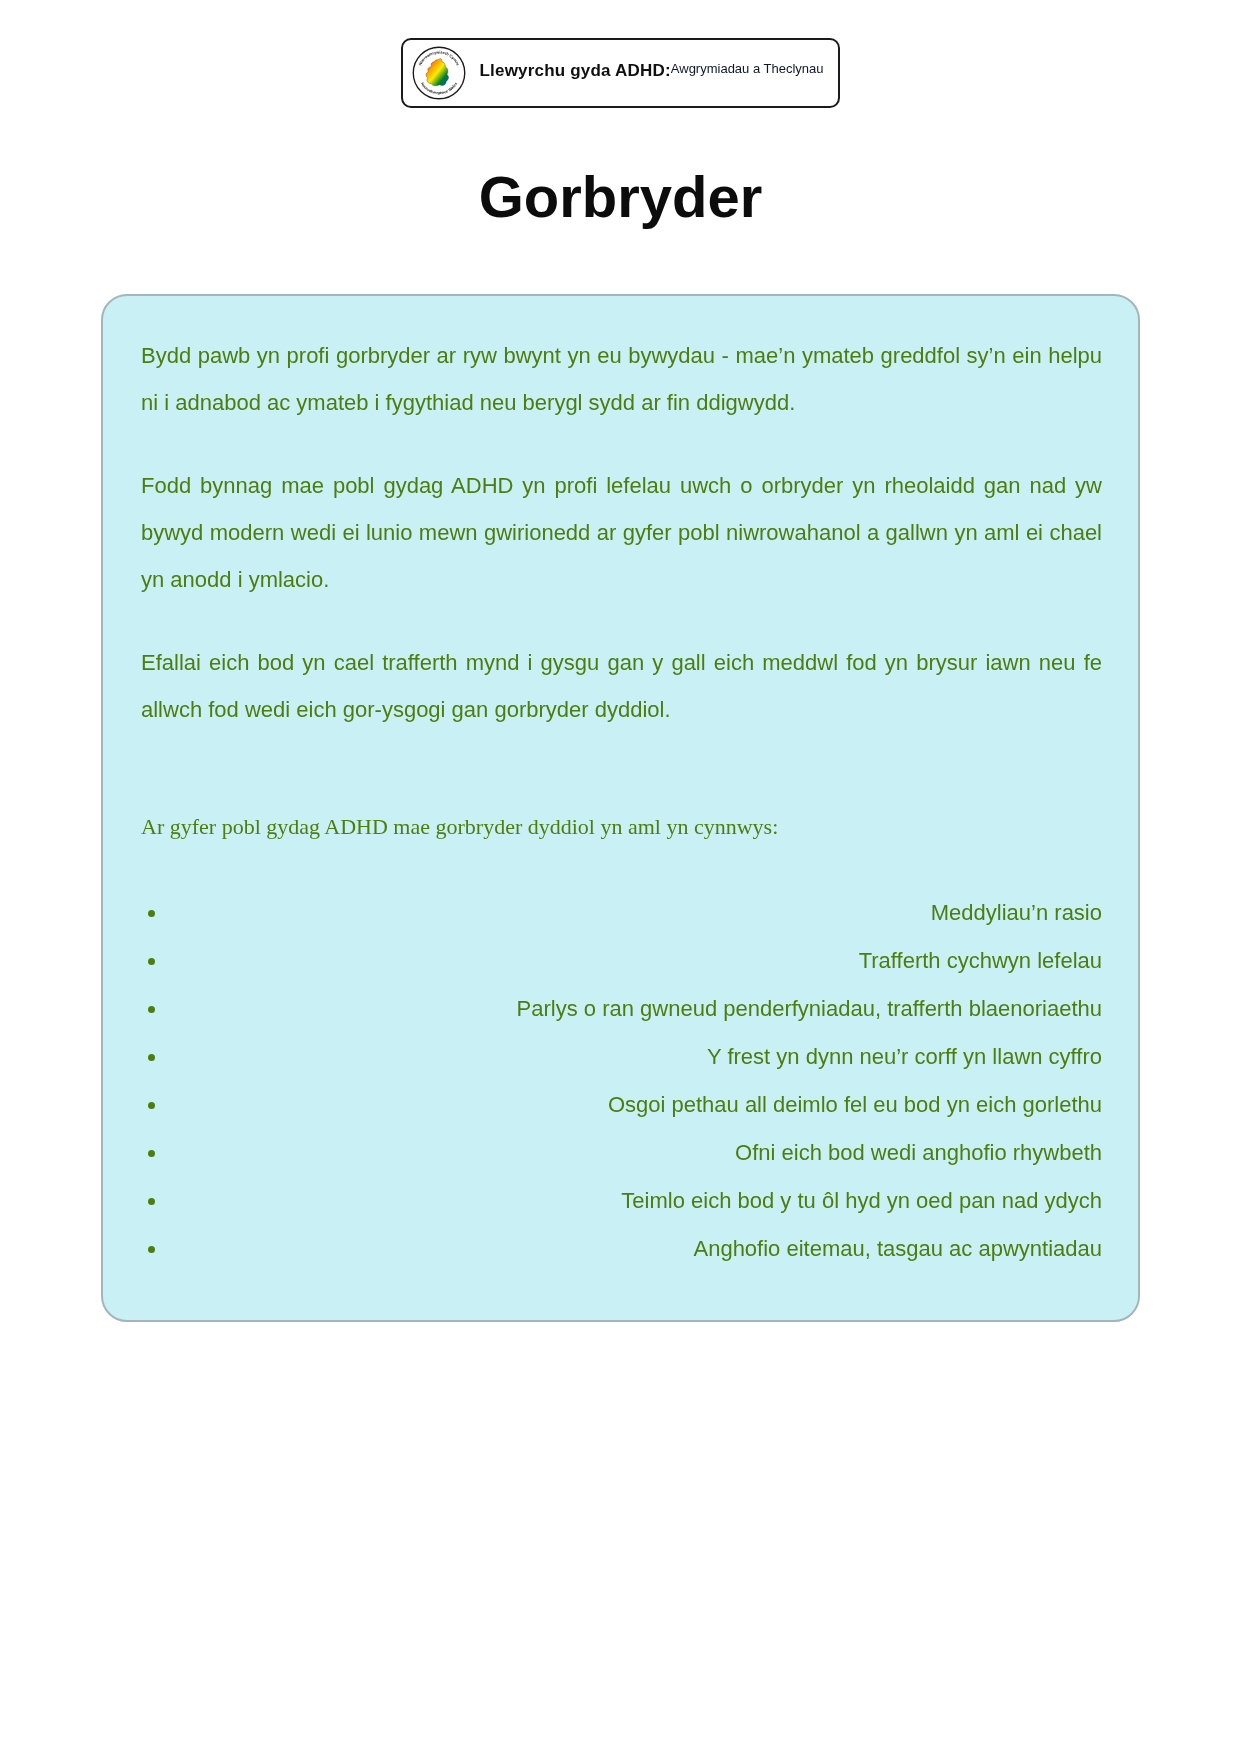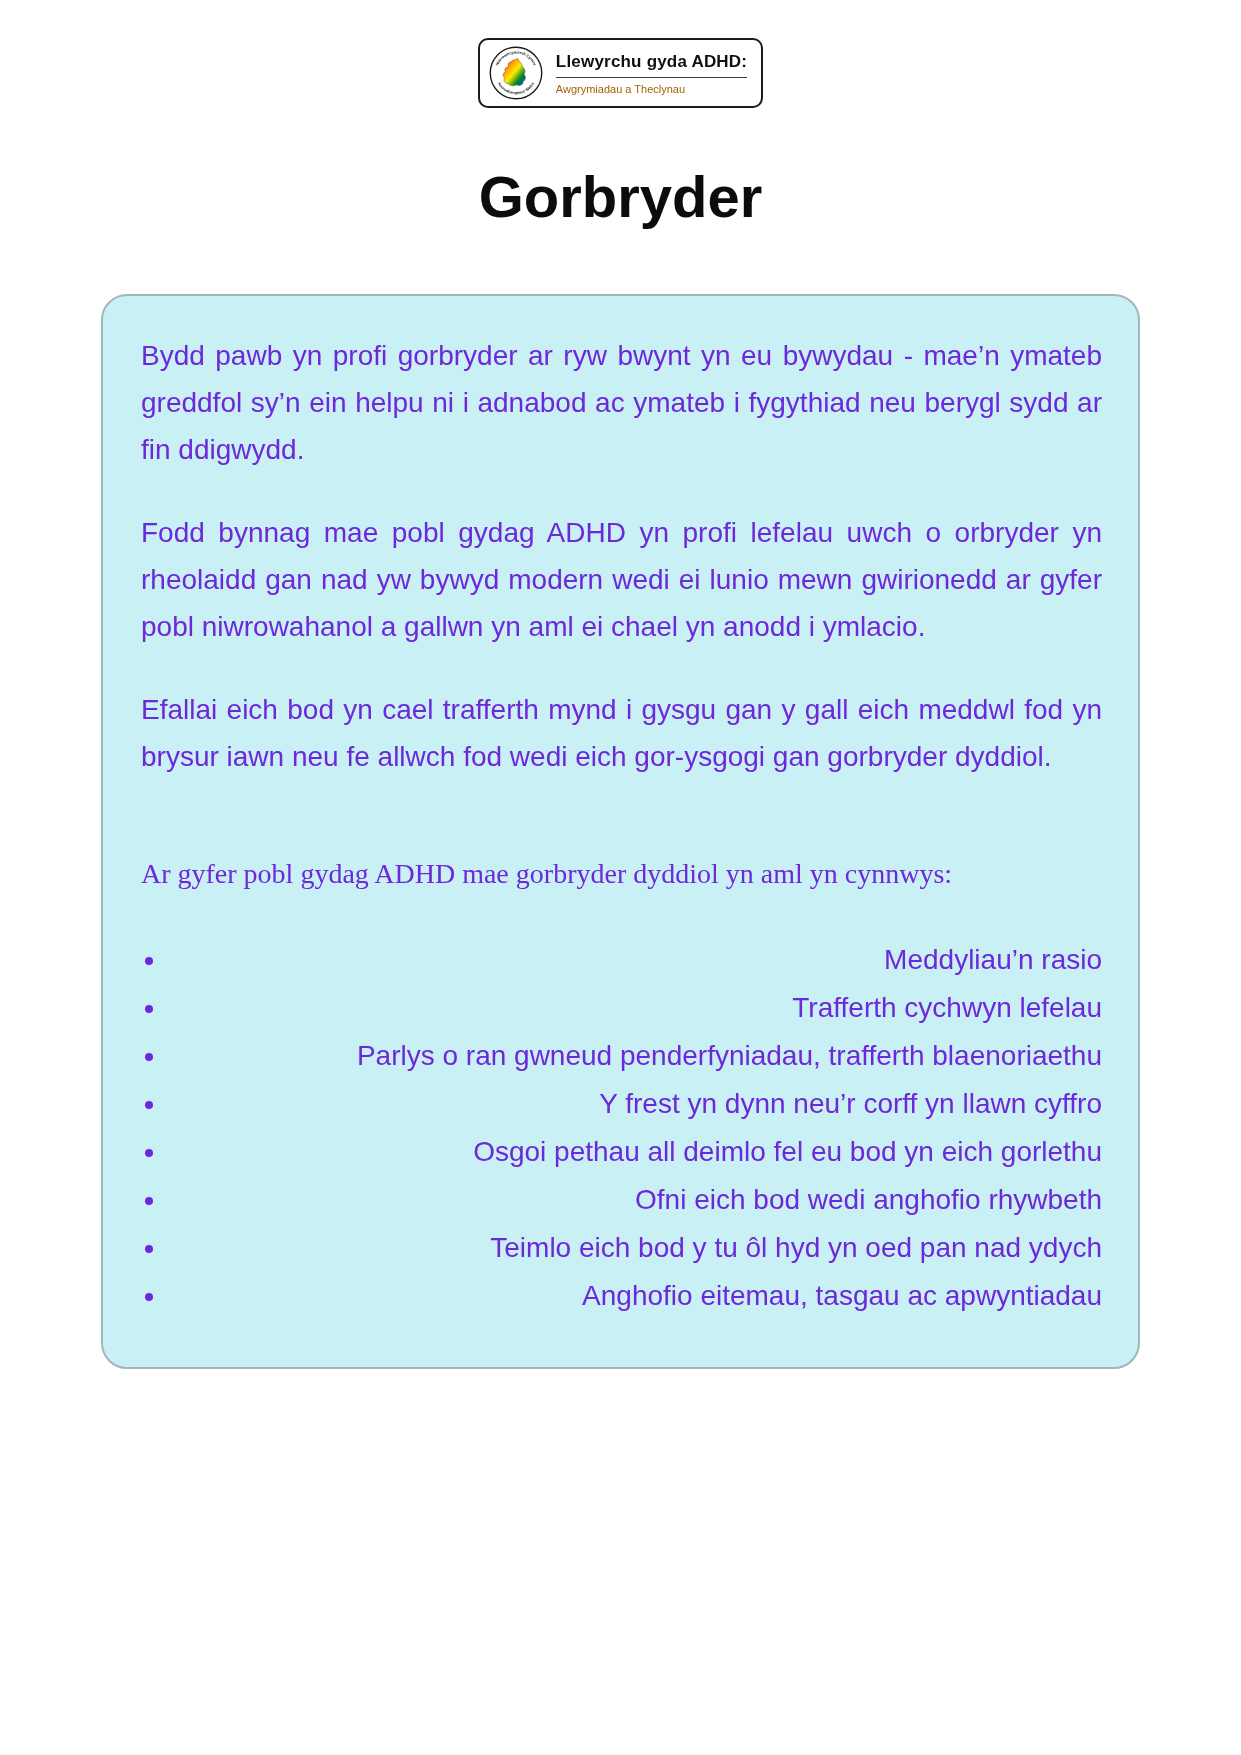--- a/index.html
+++ b/index.html
@@ -21,57 +21,57 @@
     margin: 38px auto 0;
     width: fit-content;
     display: flex;
     align-items: center;
     gap: 13px;
     border: 2px solid #1b1b1b;
     border-radius: 10px;
     padding: 6px 14px 6px 9px;
     background: #ffffff;
   }
-  .badge-textcol { display: flex; flex-direction: column; }
+  .badge-textcol { display: flex; }
   .badge-title {
     font-size: 17px;
     font-weight: bold;
     color: #101010;
     letter-spacing: 0.2px;
     padding-bottom: 5px;
   }
   .badge-divider {
     height: 1px;
     background: #3c3c3c;
     margin-bottom: 5px;
   }
   .badge-subtitle {
-    font-size: 11px;
-    color: #a16207;
+    font-size: 13px;
+    color: #0f172a;
   }
 
   
   .page-title {
     margin: 52px 0 8px;
     text-align: center;
     font-size: 58px;
     line-height: 74px;
     font-weight: bold;
     color: #0c0c0c;
   }
 
   
   .card {
     margin: 60px 101px 0;
     background: #c9f1f5;
     border: 2px solid #a3b6b9;
     border-radius: 26px;
     padding: 36px 36px 40px 38px;
-    font-size: 28px;
-    color: #6d28d9;
+    font-size: 22px;
+    color: #4d7c0f;
   }
   .card p {
     margin: 0 0 36px;
     line-height: 47px;
     text-align: justify;
   }
   .card p.intro {
     margin-top: 70px;
     margin-bottom: 0;
     text-align: left;

